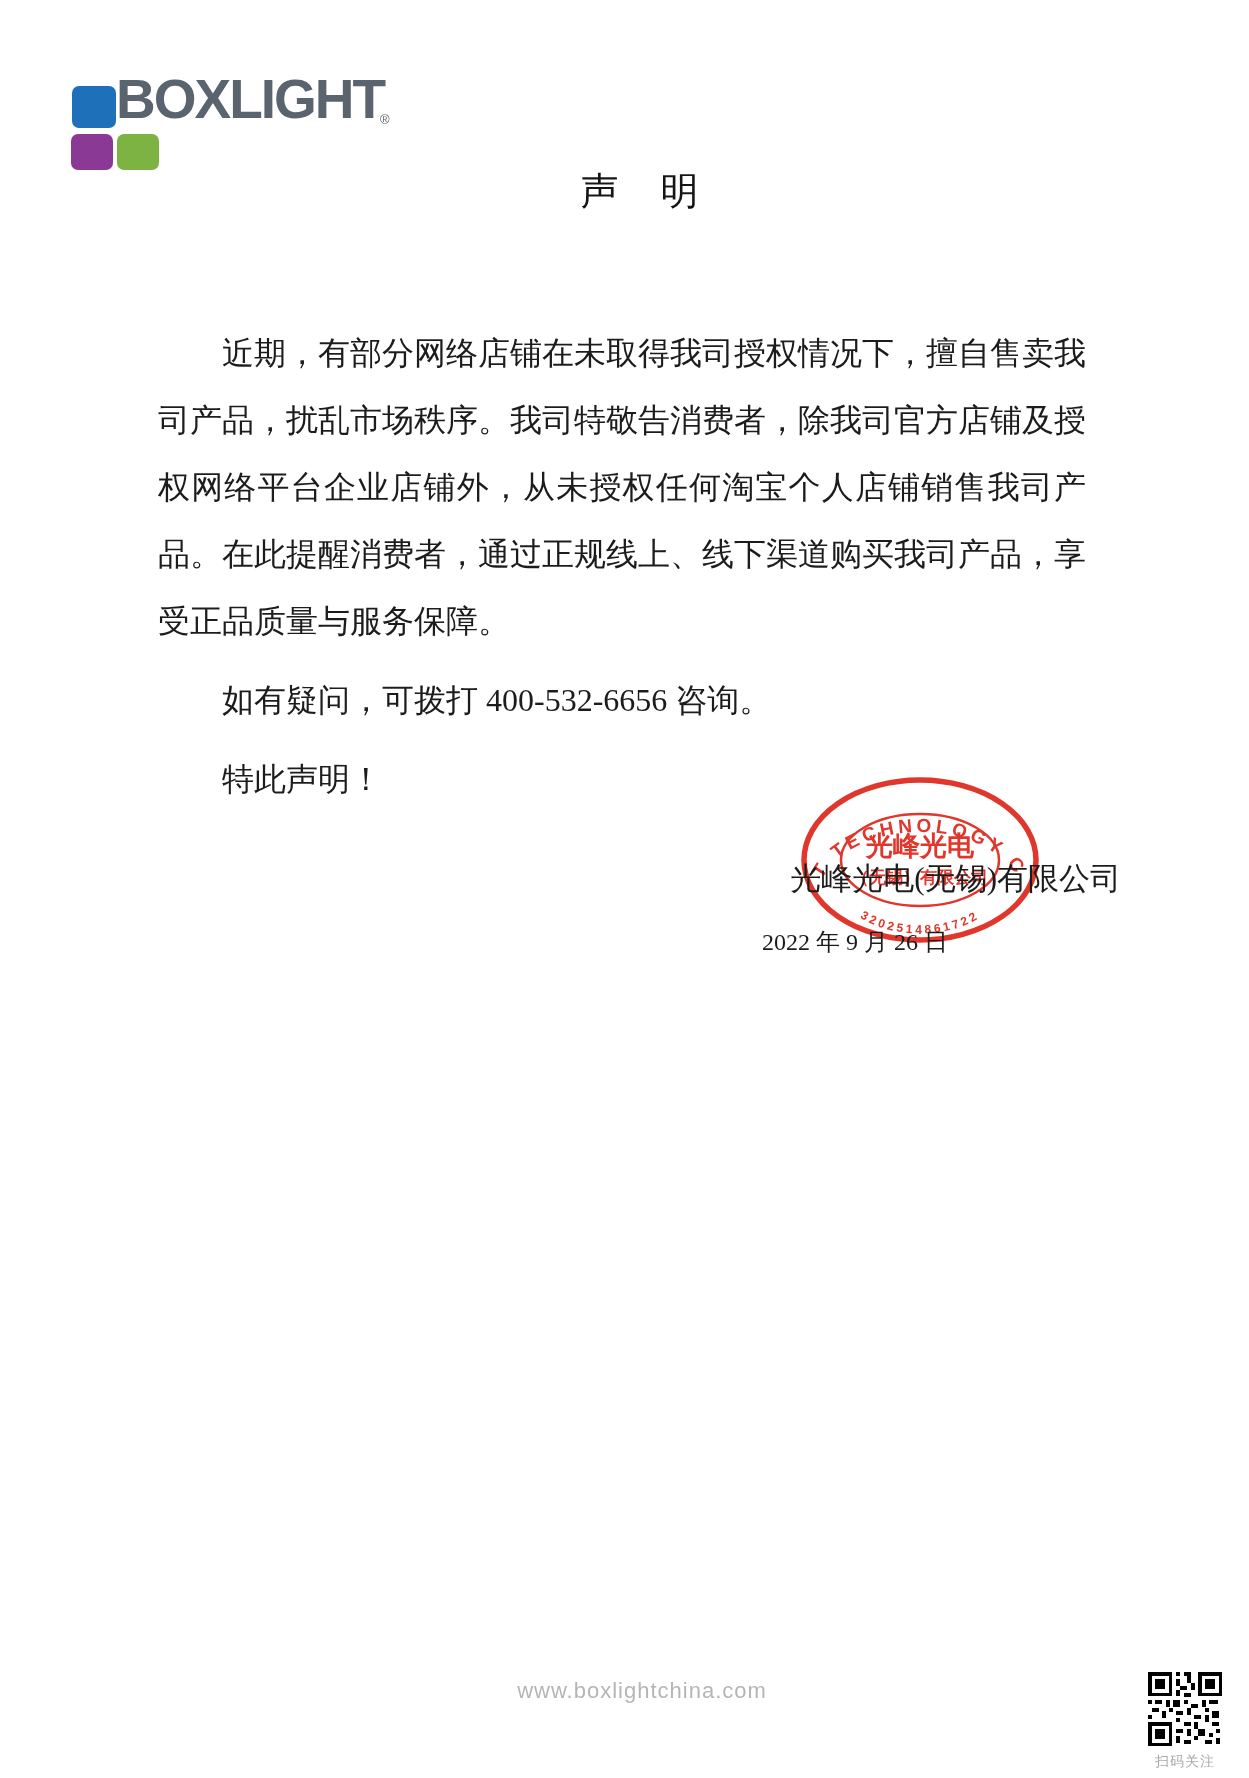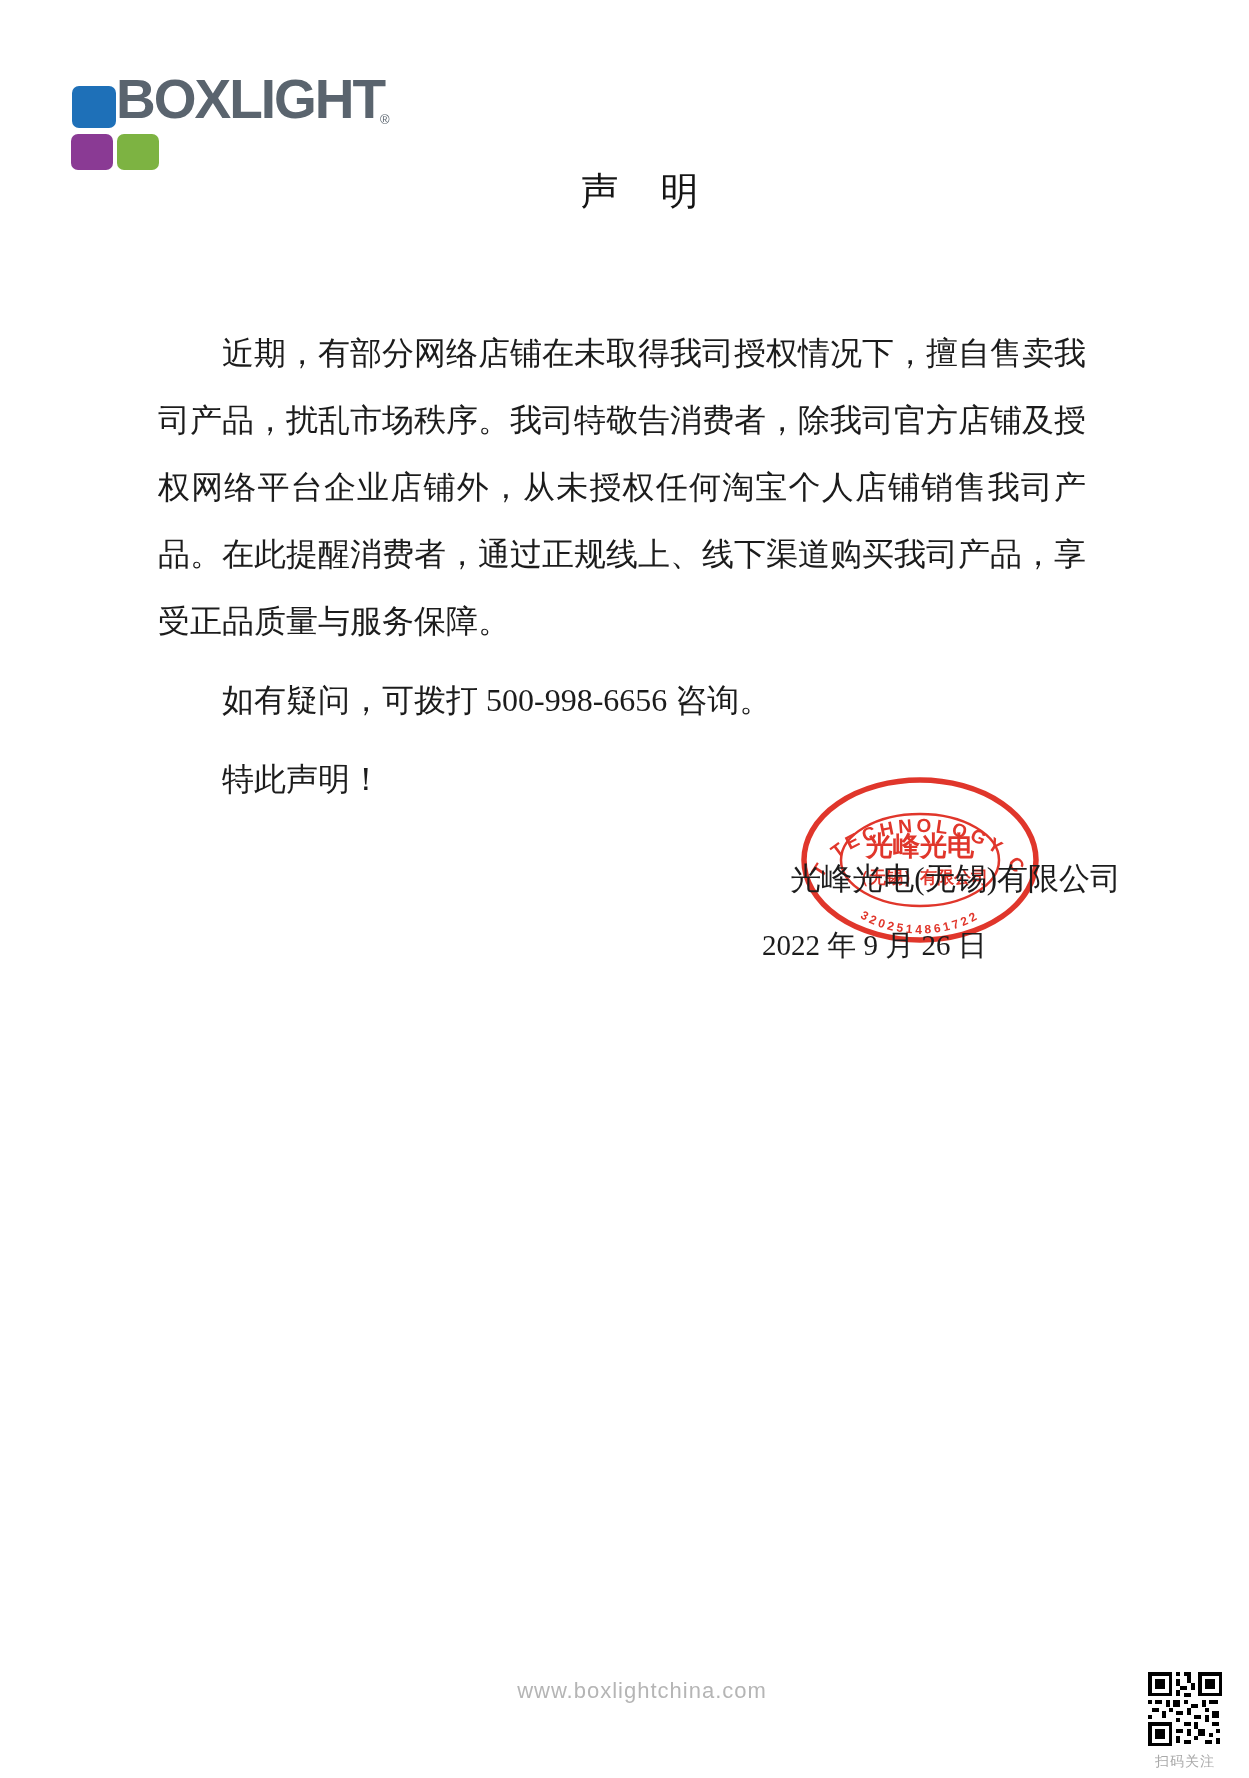--- a/index.html
+++ b/index.html
@@ -45,21 +45,21 @@
   }
   .body-text p { text-indent: 2em; margin: 12px; }
 
   
   .sig-company {
     position: absolute; right: 128px; top: 858px;
     font-size: 31px; color: #1c1c1c; white-space: nowrap;
   }
   .sig-date {
     position: absolute; left: 762px; top: 926px;
-    font-size: 29px; color: #1c1c1c; white-space: nowrap;
+    font-size: 24px; color: #1c1c1c; white-space: nowrap;
   }
 
   
   .seal {
     position: absolute; left: 788px; top: 763px;
     width: 264px; height: 200px;
     mix-blend-mode: multiply; opacity: 0.92;
     pointer-events: none;
   }
 
@@ -91,21 +91,21 @@
       <rect x="49" y="50" width="42" height="36" rx="7" fill="#7db342"></rect>
     </svg>
     <div class="brand" style="color: rgb(90, 100, 110);">BOXLIGHT</div>
     <div class="reg">®</div>
   </div>
 
   <div class="doc-title">声　明</div>
 
   <div class="body-text">
     <p>近期，有部分网络店铺在未取得我司授权情况下，擅自售卖我司产品，扰乱市场秩序。我司特敬告消费者，除我司官方店铺及授权网络平台企业店铺外，从未授权任何淘宝个人店铺销售我司产品。在此提醒消费者，通过正规线上、线下渠道购买我司产品，享受正品质量与服务保障。</p>
-    <p>如有疑问，可拨打 500-998-6656 咨询。</p>
+    <p>如有疑问，可拨打 400-532-6656 咨询。</p>
     <p>特此声明！</p>
   </div>
 
   <svg class="seal" viewBox="0 0 264 200">
     <defs>
       <path id="sealTopArc" d="M 32,122 A 102,66 0 0 1 232,122" fill="none"></path>
       <path id="sealBottomArc" d="M 50,130 A 85,55 0 0 0 214,130" fill="none"></path>
     </defs>
     <ellipse cx="132" cy="97" rx="116" ry="80" fill="none" stroke-width="5.5" stroke="#de2418"></ellipse>
     <ellipse cx="132" cy="97" rx="79" ry="46" fill="none" stroke-width="2.5" stroke="#de2418"></ellipse>

